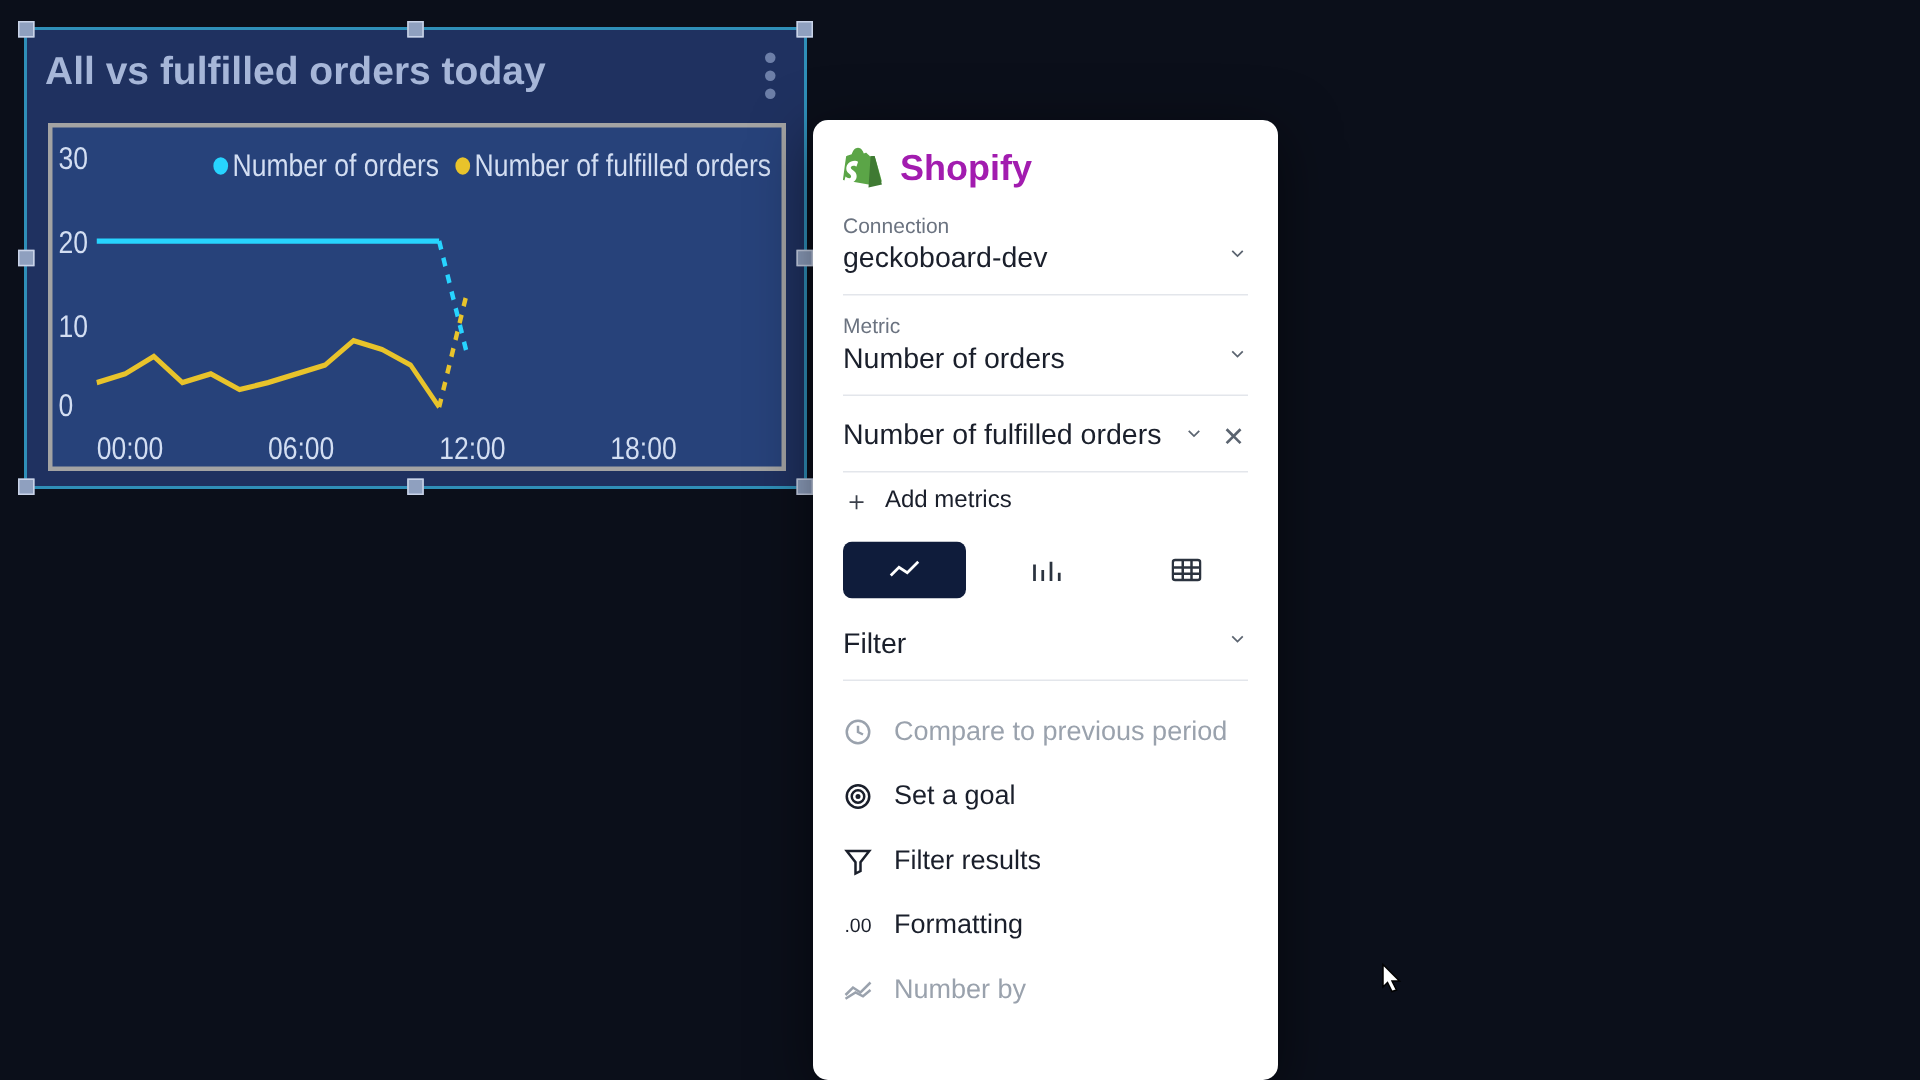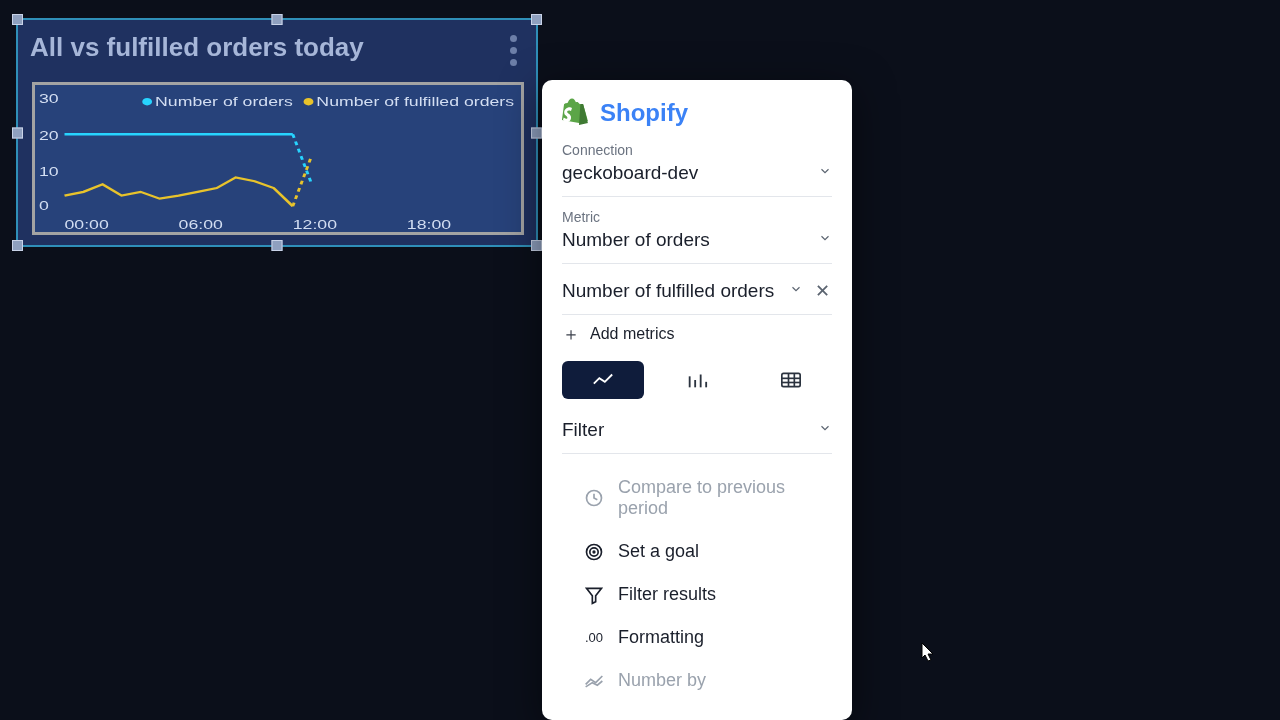--- a/index.html
+++ b/index.html
@@ -1,18 +1,18 @@
 <!DOCTYPE html>
 <html><head>
 <meta charset="utf-8">
 <style>
   html,body{margin:0;padding:0;width:1280px;height:720px;background:#0b0f1a;font-family:-apple-system,BlinkMacSystemFont,"Segoe UI",Helvetica,Arial,sans-serif;overflow:hidden;}
   .canvas{position:relative;width:1280px;height:720px;}
   
-  .widget{position:absolute;left:16px;top:18px;width:522px;height:229px;background:#1f3160;border:2px solid #2f8fb8;border-radius:4px;box-sizing:border-box;padding:12px 12px 8px 12px;}
+  .widget{position:absolute;left:16px;top:18px;width:522px;height:308px;background:#1f3160;border:2px solid #2f8fb8;border-radius:4px;box-sizing:border-box;padding:12px 12px 8px 12px;}
   .widget-title{font-size:26px;font-weight:600;color:#a6b6d8;}
   .kebab{position:absolute;top:10px;right:12px;width:22px;height:40px;display:flex;flex-direction:column;align-items:center;justify-content:center;gap:5px;cursor:pointer;}
   .kebab span{width:7px;height:7px;border-radius:50%;background:#6d7fa8;}
   
   .handle{position:absolute;width:9px;height:9px;background:#8fa0bf;border:1px solid #c9d3e8;}
   .h-tl{left:-6px;top:-6px}.h-tm{left:50%;top:-6px;transform:translateX(-50%)}.h-tr{right:-6px;top:-6px}
   .h-ml{left:-6px;top:50%;transform:translateY(-50%)}.h-mr{right:-6px;top:50%;transform:translateY(-50%)}
   .h-bl{left:-6px;bottom:-6px}.h-bm{left:50%;bottom:-6px;transform:translateX(-50%)}.h-br{right:-6px;bottom:-6px}
   
   .plot{position:absolute;left:14px;top:62px;right:12px;bottom:10px;background:#27427a;border:3px solid #a3a3a3;}
@@ -21,36 +21,36 @@
   .legend{font-size:18px;fill:#d3def2;}
   .legend-dot{r:5;}
   .series1{stroke:#27d4ff;stroke-width:3;fill:none;}
   .series1-dash{stroke:#27d4ff;stroke-width:3;fill:none;stroke-dasharray:5 5;}
   .series2{stroke:#e8c32b;stroke-width:3;fill:none;}
   .series2-dash{stroke:#e8c32b;stroke-width:3;fill:none;stroke-dasharray:5 5;}
   
   .panel{position:absolute;left:542px;top:80px;width:310px;height:640px;background:#ffffff;border-radius:10px;box-shadow:0 10px 40px rgba(0,0,0,.5);padding:18px 20px 0 20px;box-sizing:border-box;color:#1a1f2b;overflow:hidden;}
   .panel-header{display:flex;align-items:center;gap:12px;margin-bottom:14px;}
   .shopify-logo{width:26px;height:30px;position:relative;}
-  .panel-title{font-size:24px;font-weight:700;color:#3b82f6;}
+  .panel-title{font-size:24px;font-weight:700;color:#a21caf;}
   .field-label{font-size:14px;color:#6b7380;margin-top:4px;}
-  .select-row{display:flex;align-items:center;justify-content:space-between;border-bottom:1px solid #e3e6eb;padding:4px 0 12px 0;margin-bottom:12px;cursor:pointer;}
+  .select-row{display:flex;align-items:flex-start;justify-content:space-between;border-bottom:1px solid #e3e6eb;padding:4px 0 12px 0;margin-bottom:12px;cursor:pointer;}
   .select-value{font-size:19px;color:#1a1f2b;}
   .chev{color:#5b6470;}
   .comp-row{display:flex;align-items:center;justify-content:space-between;border-bottom:1px solid #e3e6eb;padding:4px 0 12px 0;margin-bottom:10px;gap:10px;}
   .comp-row .select-value{flex:1;}
   .xbtn{color:#5b6470;font-size:18px;cursor:pointer;padding:0 2px;}
   .add-metric{display:flex;align-items:center;gap:10px;font-size:16px;color:#1a1f2b;cursor:pointer;margin:6px 0 18px 0;}
   .plus{font-size:18px;color:#3a3f4a;line-height:1;}
   .viz-row{display:flex;gap:12px;margin-bottom:16px;}
   .viz-btn{flex:1;height:36px;border-radius:6px;display:flex;align-items:center;justify-content:center;cursor:pointer;border:1px solid transparent;}
   .viz-btn.active{background:#0f1c3b;color:#fff;}
   .viz-btn:not(.active){color:#2b333f;}
   .viz-btn svg{stroke:currentColor;}
-  .option-row{display:flex;align-items:center;gap:14px;font-size:18px;color:#1a1f2b;padding:11px 0;cursor:pointer;margin-left:22px;}
+  .option-row{display:flex;align-items:center;gap:14px;font-size:18px;color:#1a1f2b;padding:11px 0;cursor:pointer;}
   .option-row.muted{color:#9aa2ad;}
   .opt-icon{width:20px;height:20px;flex:0 0 20px;display:flex;align-items:center;justify-content:center;color:inherit;}
   .opt-icon svg{stroke:currentColor;}
   
   .cursor{position:absolute;left:919px;top:642px;font-size:18px;color:#fff;pointer-events:none;}
 </style>
 </head>
 <body>
 
 <div class="canvas">

